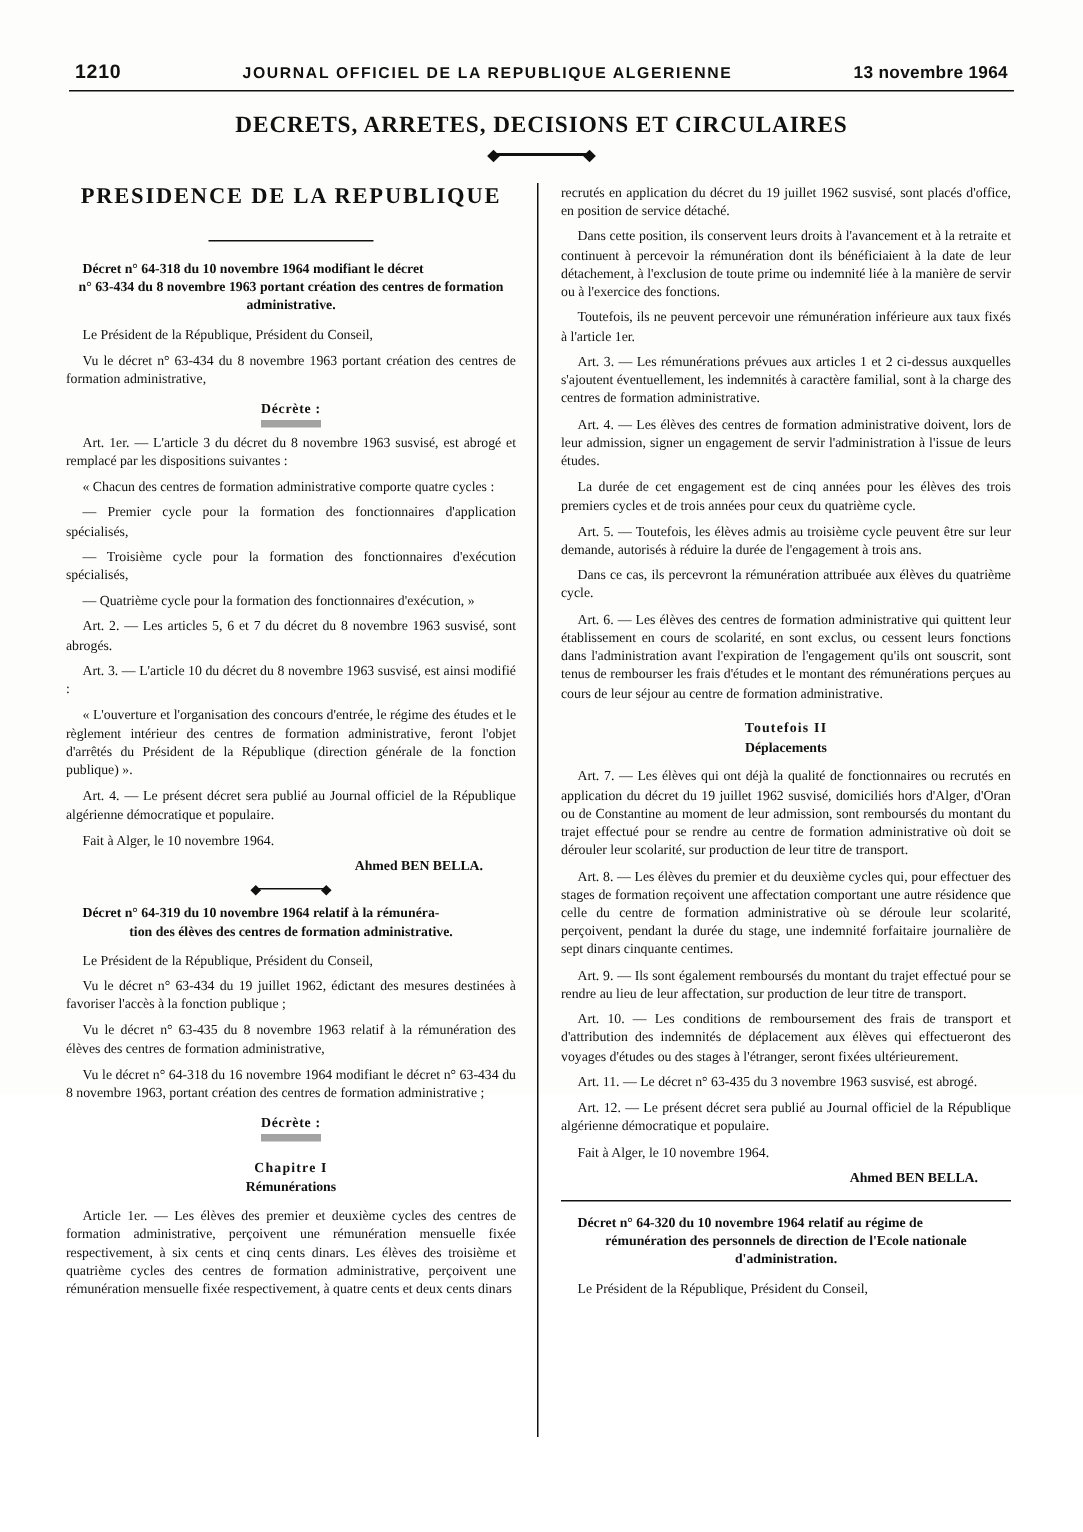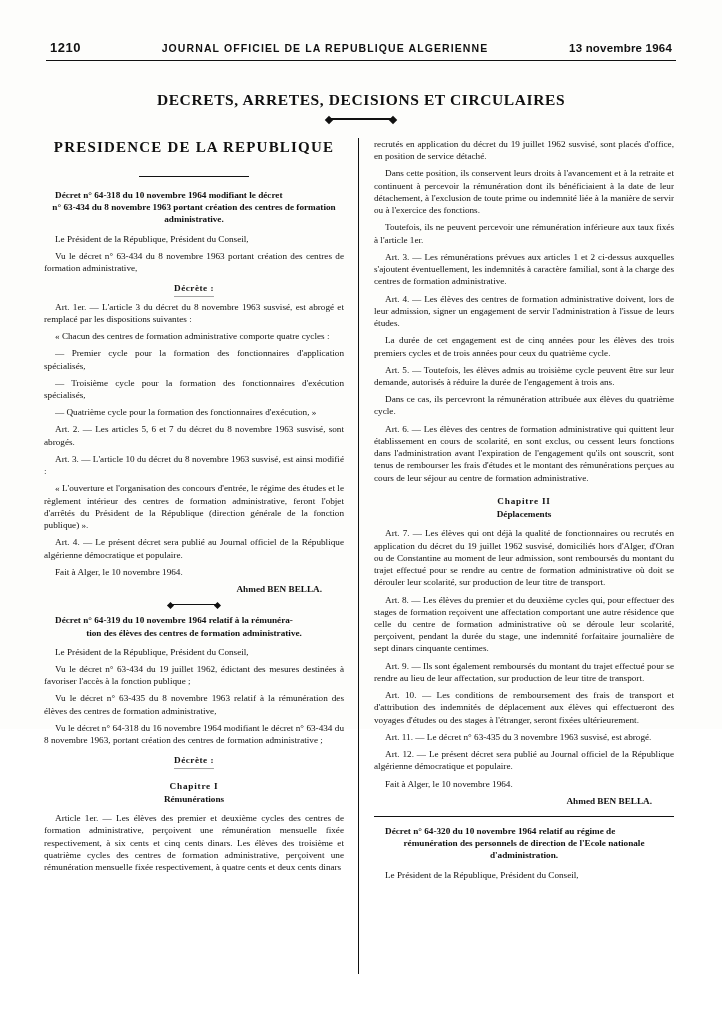--- a/index.html
+++ b/index.html
@@ -54,21 +54,21 @@
     margin: 2px 2px 0 2px;
   }
 
   
   .doc-title {
     text-align: center;
     font-family: "Liberation Serif", serif;
     font-size: 15.5px;
     font-weight: 700;
     letter-spacing: 0.6px;
-    margin-top: 30px;
+    margin-top: 14px;
   }
   .orn {
     width: 60px;
     height: 0;
     margin: 9px auto 0 auto;
     border-top: 2.2px solid #111;
     position: relative;
   }
   .orn::before, .orn::after {
     content: "";
@@ -136,21 +136,21 @@
   .decrete {
     text-align: center;
     text-indent: 0;
     font-weight: 700;
     letter-spacing: 0.5px;
     margin: 8px 0 4px 0;
     position: relative;
   }
   .decrete span {
     display: inline-block;
-    border-bottom: 1px solid #a3a3a3;
+    border-bottom: 5px solid #a3a3a3;
     padding-bottom: 1px;
   }
   .chapter {
     text-align: center;
     text-indent: 0;
     font-weight: 700;
     margin: 11px 0 1px 0;
     letter-spacing: 0.8px;
   }
   .chapter-sub {
@@ -257,21 +257,21 @@
       <p class="noind">recrutés en application du décret du 19 juillet 1962 susvisé, sont placés d'office, en position de service détaché.</p>
       <p>Dans cette position, ils conservent leurs droits à l'avancement et à la retraite et continuent à percevoir la rémunération dont ils bénéficiaient à la date de leur détachement, à l'exclusion de toute prime ou indemnité liée à la manière de servir ou à l'exercice des fonctions.</p>
       <p>Toutefois, ils ne peuvent percevoir une rémunération inférieure aux taux fixés à l'article 1er.</p>
       <p>Art. 3. — Les rémunérations prévues aux articles 1 et 2 ci-dessus auxquelles s'ajoutent éventuellement, les indemnités à caractère familial, sont à la charge des centres de formation administrative.</p>
       <p>Art. 4. — Les élèves des centres de formation administrative doivent, lors de leur admission, signer un engagement de servir l'administration à l'issue de leurs études.</p>
       <p>La durée de cet engagement est de cinq années pour les élèves des trois premiers cycles et de trois années pour ceux du quatrième cycle.</p>
       <p>Art. 5. — Toutefois, les élèves admis au troisième cycle peuvent être sur leur demande, autorisés à réduire la durée de l'engagement à trois ans.</p>
       <p>Dans ce cas, ils percevront la rémunération attribuée aux élèves du quatrième cycle.</p>
       <p>Art. 6. — Les élèves des centres de formation administrative qui quittent leur établissement en cours de scolarité, en sont exclus, ou cessent leurs fonctions dans l'administration avant l'expiration de l'engagement qu'ils ont souscrit, sont tenus de rembourser les frais d'études et le montant des rémunérations perçues au cours de leur séjour au centre de formation administrative.</p>
 
-      <p class="chapter">Chapitre II</p>
+      <p class="chapter">Toutefois II</p>
       <p class="chapter-sub">Déplacements</p>
 
       <p>Art. 7. — Les élèves qui ont déjà la qualité de fonctionnaires ou recrutés en application du décret du 19 juillet 1962 susvisé, domiciliés hors d'Alger, d'Oran ou de Constantine au moment de leur admission, sont remboursés du montant du trajet effectué pour se rendre au centre de formation administrative où doit se dérouler leur scolarité, sur production de leur titre de transport.</p>
       <p>Art. 8. — Les élèves du premier et du deuxième cycles qui, pour effectuer des stages de formation reçoivent une affectation comportant une autre résidence que celle du centre de formation administrative où se déroule leur scolarité, perçoivent, pendant la durée du stage, une indemnité forfaitaire journalière de sept dinars cinquante centimes.</p>
       <p>Art. 9. — Ils sont également remboursés du montant du trajet effectué pour se rendre au lieu de leur affectation, sur production de leur titre de transport.</p>
       <p>Art. 10. — Les conditions de remboursement des frais de transport et d'attribution des indemnités de déplacement aux élèves qui effectueront des voyages d'études ou des stages à l'étranger, seront fixées ultérieurement.</p>
       <p>Art. 11. — Le décret n° 63-435 du 3 novembre 1963 susvisé, est abrogé.</p>
       <p>Art. 12. — Le présent décret sera publié au Journal officiel de la République algérienne démocratique et populaire.</p>
       <p>Fait à Alger, le 10 novembre 1964.</p>
       <p class="signature">Ahmed BEN BELLA.</p>

